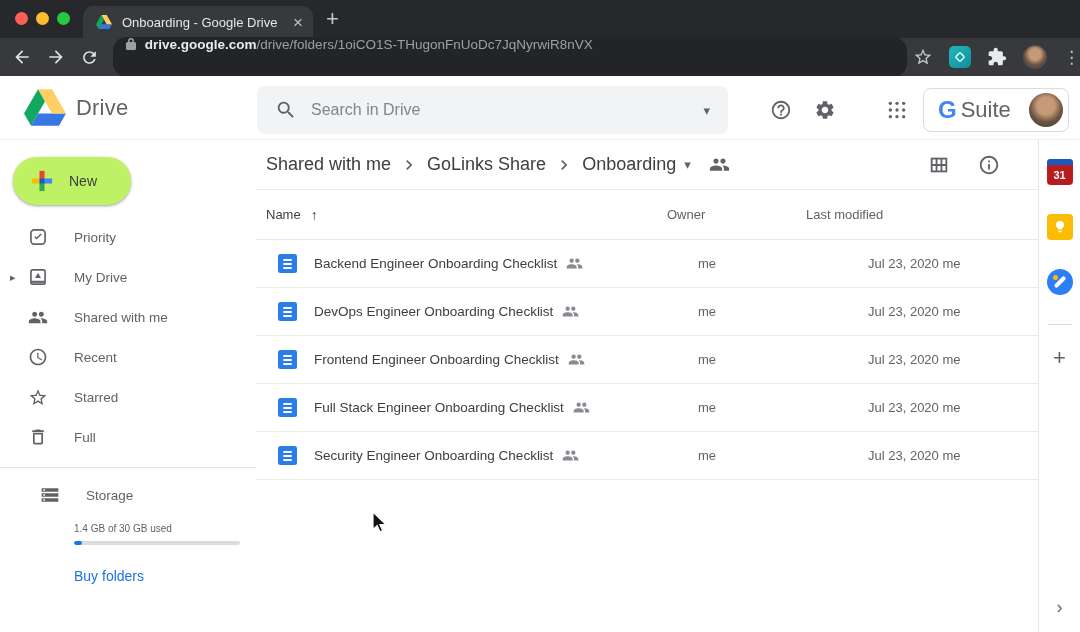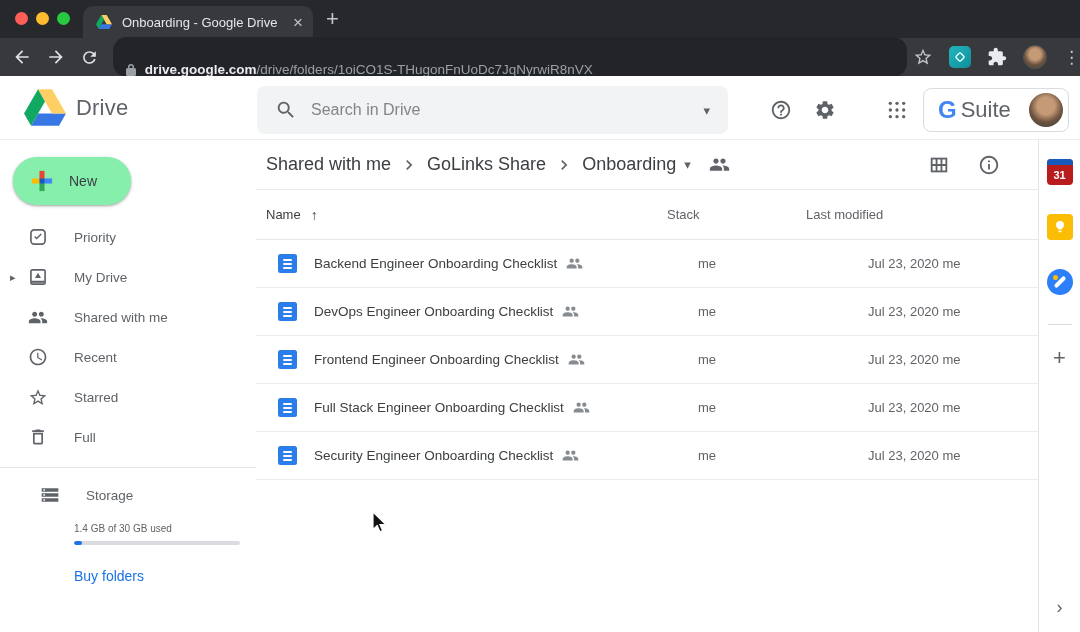--- a/index.html
+++ b/index.html
@@ -11,21 +11,21 @@
   .traffic { position:absolute; top:12px; left:15px; display:flex; gap:8px; }
   .light { width:13px; height:13px; border-radius:50%; }
   .light.red{ background:#ff5f57; } .light.yellow{ background:#febc2e; } .light.green{ background:#28c840; }
   .tab { position:absolute; left:83px; top:6px; width:230px; height:32px; background:#38393d; border-radius:10px 10px 0 0; display:flex; align-items:center; padding:0 10px 0 13px; }
   .tab-title { color:#e4e6e9; font-size:13px; margin-left:10px; flex:1; white-space:nowrap; overflow:hidden; }
   .tab-close { color:#bfc2c7; font-size:17px; line-height:1; cursor:default; }
   .newtab-btn { position:absolute; left:326px; top:8px; color:#c3c6ca; font-size:22px; font-weight:400; line-height:1; }
   .toolbar { position:absolute; left:0; top:38px; width:1080px; height:38px; background:#38393d; display:flex; align-items:center; }
   .nav-ico { width:24px; height:24px; display:flex; align-items:center; justify-content:center; margin-left:10px; }
   .nav-ico svg { display:block; }
-  .urlbar { margin-left:11px; width:796px; height:40px; background:#232428; border-radius:14px; display:flex; align-items:flex-end; padding:0 12px; }
+  .urlbar { margin-left:11px; width:796px; height:40px; background:#232428; border-radius:14px; display:flex; align-items:flex-start; padding:0 12px; }
   .url-text { font-size:13.5px; white-space:nowrap; overflow:hidden; margin-left:8px; }
   .url-domain { color:#e8eaed; font-weight:700; }
   .url-path { color:#9aa0a6; }
   .tb-right { display:flex; align-items:center; margin-left:6px; gap:16px; }
   .ext-teal { width:22px; height:22px; border-radius:5px; background:linear-gradient(135deg,#23b5bd,#0f8f9b); display:flex; align-items:center; justify-content:center; }
   .avatar-sm { width:24px; height:24px; border-radius:50%; background:radial-gradient(circle at 50% 38%, #c49a77 0 32%, #6d5240 60%, #32413a 100%); border:1px solid #555; }
   .more-dots { color:#c3c6ca; font-size:17px; line-height:1; }
 
   
   .drive-header { position:absolute; left:0; top:76px; width:1080px; height:64px; background:#fff; border-bottom:1px solid #eceef0; display:flex; align-items:center; }
@@ -41,21 +41,21 @@
   .gsuite-txt { color:#5f6368; font-size:22px; margin-left:4px; flex:1; }
   .avatar-lg { width:34px; height:34px; border-radius:50%; background:radial-gradient(circle at 50% 38%, #c49a77 0 32%, #6d5240 60%, #32413a 100%); }
 
   
   .app-body { position:absolute; left:0; top:140px; width:1080px; height:492px; display:flex; }
   .sidebar { width:256px; height:100%; background:#fff; }
   .main { width:782px; height:100%; background:#fff; }
   .rail { width:42px; height:100%; background:#fff; border-left:1px solid #e3e5e8; position:relative; display:flex; flex-direction:column; align-items:center; padding-top:19px; }
 
   
-  .new-btn { margin:17px 0 12px 13px; width:118px; height:48px; border-radius:24px; background:#86efac; display:flex; align-items:center; padding-left:16px; box-shadow:0 1px 2px 0 rgba(60,64,67,.30), 0 1px 3px 1px rgba(60,64,67,.15); cursor:default; }
+  .new-btn { margin:17px 0 12px 13px; width:118px; height:48px; border-radius:24px; background:#bef264; display:flex; align-items:center; padding-left:16px; box-shadow:0 1px 2px 0 rgba(60,64,67,.30), 0 1px 3px 1px rgba(60,64,67,.15); cursor:default; }
   .new-label { font-size:14px; color:#3c4043; font-weight:500; margin-left:14px; }
   .nav { margin-top:0; }
   .nav-item { position:relative; height:40px; display:flex; align-items:center; padding-left:28px; border-radius:0 20px 20px 0; }
   .nav-item .expander { position:absolute; left:10px; top:50%; transform:translateY(-50%); font-size:11px; color:#5f6368; }
   .nav-icon { width:20px; height:20px; display:flex; align-items:center; justify-content:center; }
   .nav-label { font-size:13.5px; color:#5f6368; font-weight:500; margin-left:26px; }
   .side-divider { border:none; border-top:1px solid #e3e5e8; margin:10px 0 7px 0; }
   .storage-row { height:40px; display:flex; align-items:center; padding-left:40px; }
   .storage-usage { font-size:10px; color:#5f6368; margin:8px 0 0 74px; }
   .storage-bar { margin:7px 0 0 74px; width:166px; height:4px; border-radius:2px; background:#dadce0; overflow:hidden; }
@@ -328,21 +328,21 @@
               <path fill="#5f6368" d="M11 7h2v2h-2zm0 4h2v6h-2zm1-9C6.48 2 2 6.48 2 12s4.48 10 10 10 10-4.48 10-10S17.52 2 12 2zm0 18c-4.41 0-8-3.59-8-8s3.59-8 8-8 8 3.59 8 8-3.59 8-8 8z"></path>
             </svg>
         </span>
       </div>
 
       <div class="list-header">
         <span class="col-h name">
           <span>Name</span>
           <span class="sort-arrow">↑</span>
         </span>
-        <span class="col-h">Stack</span>
+        <span class="col-h">Owner</span>
         <span class="col-h">Last modified</span>
       </div>
 
       <div class="file-list">
 
           <div class="file-row">
             <span class="cell-name">
               <span class="doc-icon">
                 <i></i>
                 <i></i>

